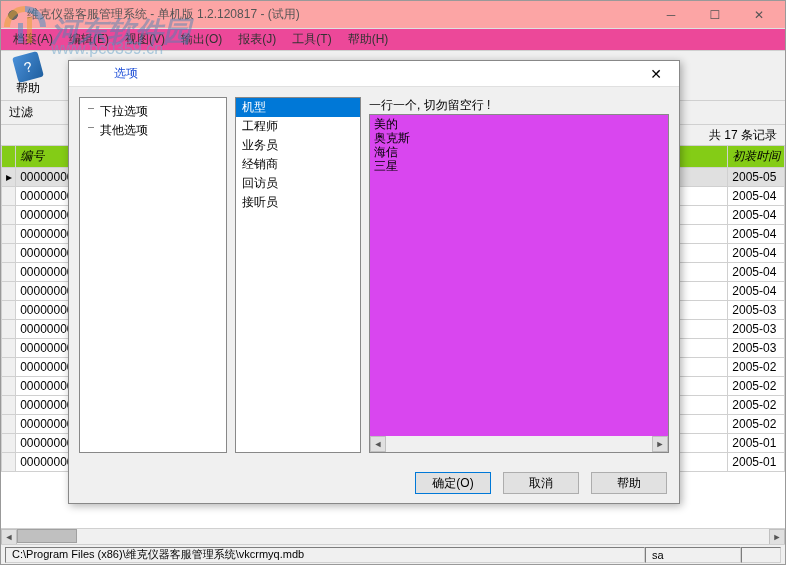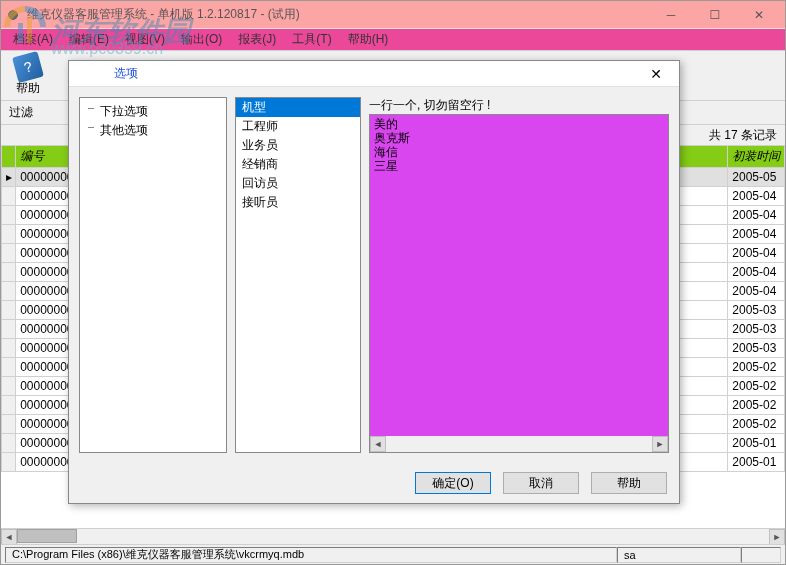--- a/index.html
+++ b/index.html
@@ -184,21 +184,21 @@
       font-size: 11px;
     }
     .status-seg {
       border: 1px inset #d0d0d0;
       padding: 1px 6px;
       height: 16px;
       display: flex;
       align-items: center;
     }
     .status-path { flex: 1; }
-    .status-user { width: 124px; }
+    .status-user { width: 96px; }
     .status-end { width: 40px; }
     
     .scrollbar-h {
       height: 16px;
       background: #f0f0f0;
       border-top: 1px solid #d0d0d0;
       display: flex;
     }
     .sb-btn {
       width: 16px;

